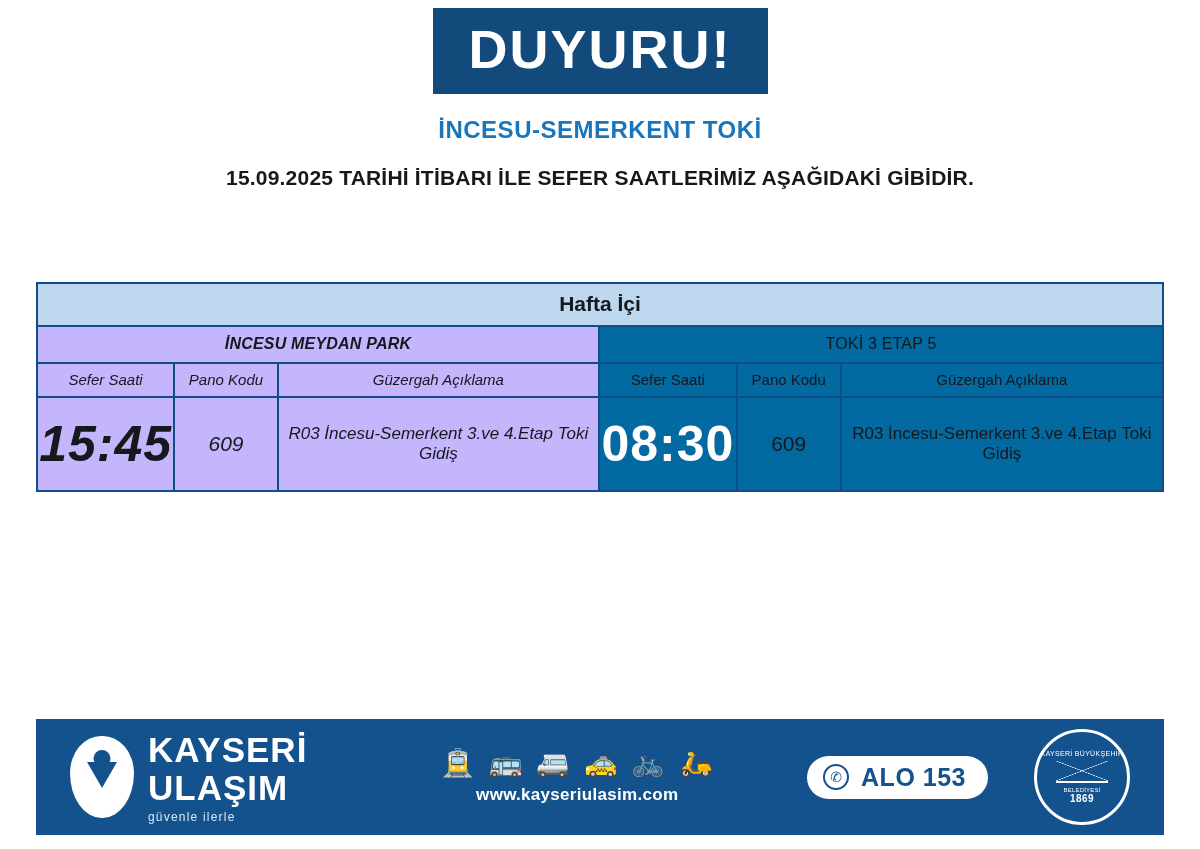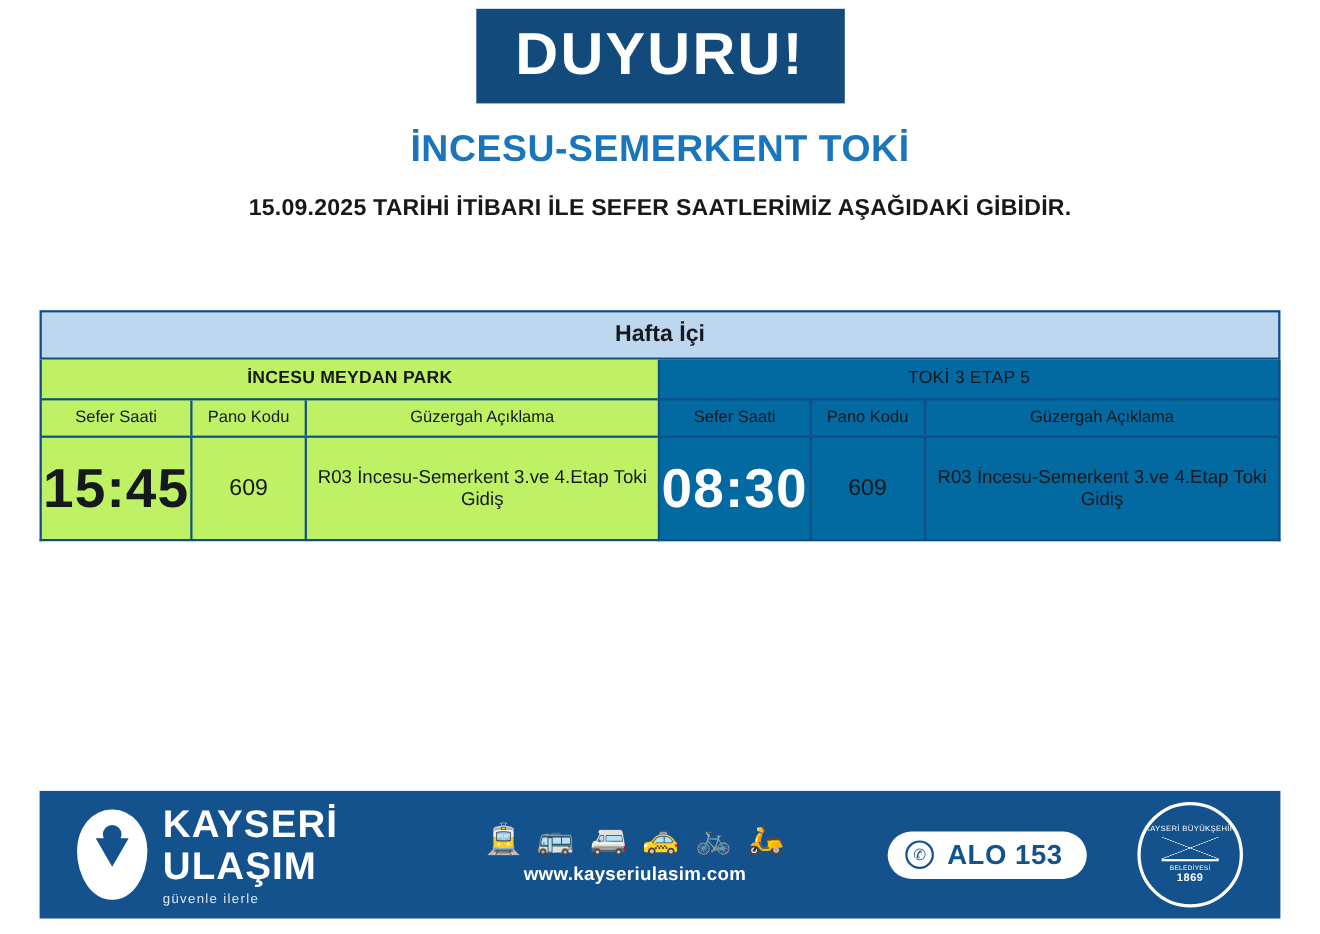--- a/index.html
+++ b/index.html
@@ -22,21 +22,21 @@
     color: #ffffff;
     font-size: 54px;
     font-weight: bold;
     letter-spacing: 2px;
     line-height: 1;
     padding: 14px 36px 18px 36px;
   }
 
   .route-title {
     color: #1976bc;
-    font-size: 34px;
+    font-size: 24px;
     font-weight: bold;
     letter-spacing: 0.5px;
     margin-top: 22px;
   }
 
   .subtitle-1 {
     color: #15181c;
     font-size: 22px;
     font-weight: bold;
     margin-top: 20px;
@@ -68,21 +68,21 @@
     font-weight: bold;
     text-align: center;
     padding: 8px 0 9px 0;
   }
 
   .cols {
     display: flex;
     width: 100%;
   }
   .col { width: 50%; }
-  .col-left  { border: 2px solid #0f4e87; border-top: none; background: #bef264; }
+  .col-left  { border: 2px solid #0f4e87; border-top: none; background: #c4b5fd; font-style: italic; }
   .col-right { border: 2px solid #0f4e87; border-top: none; border-left: none; background: #0369a1; }
 
   .col-head {
     text-align: center;
     font-size: 16px;
     font-weight: bold;
     color: #15181c;
     padding: 8px 0 9px 0;
     border-bottom: 2px solid #0f4e87;
     letter-spacing: 0.2px;

